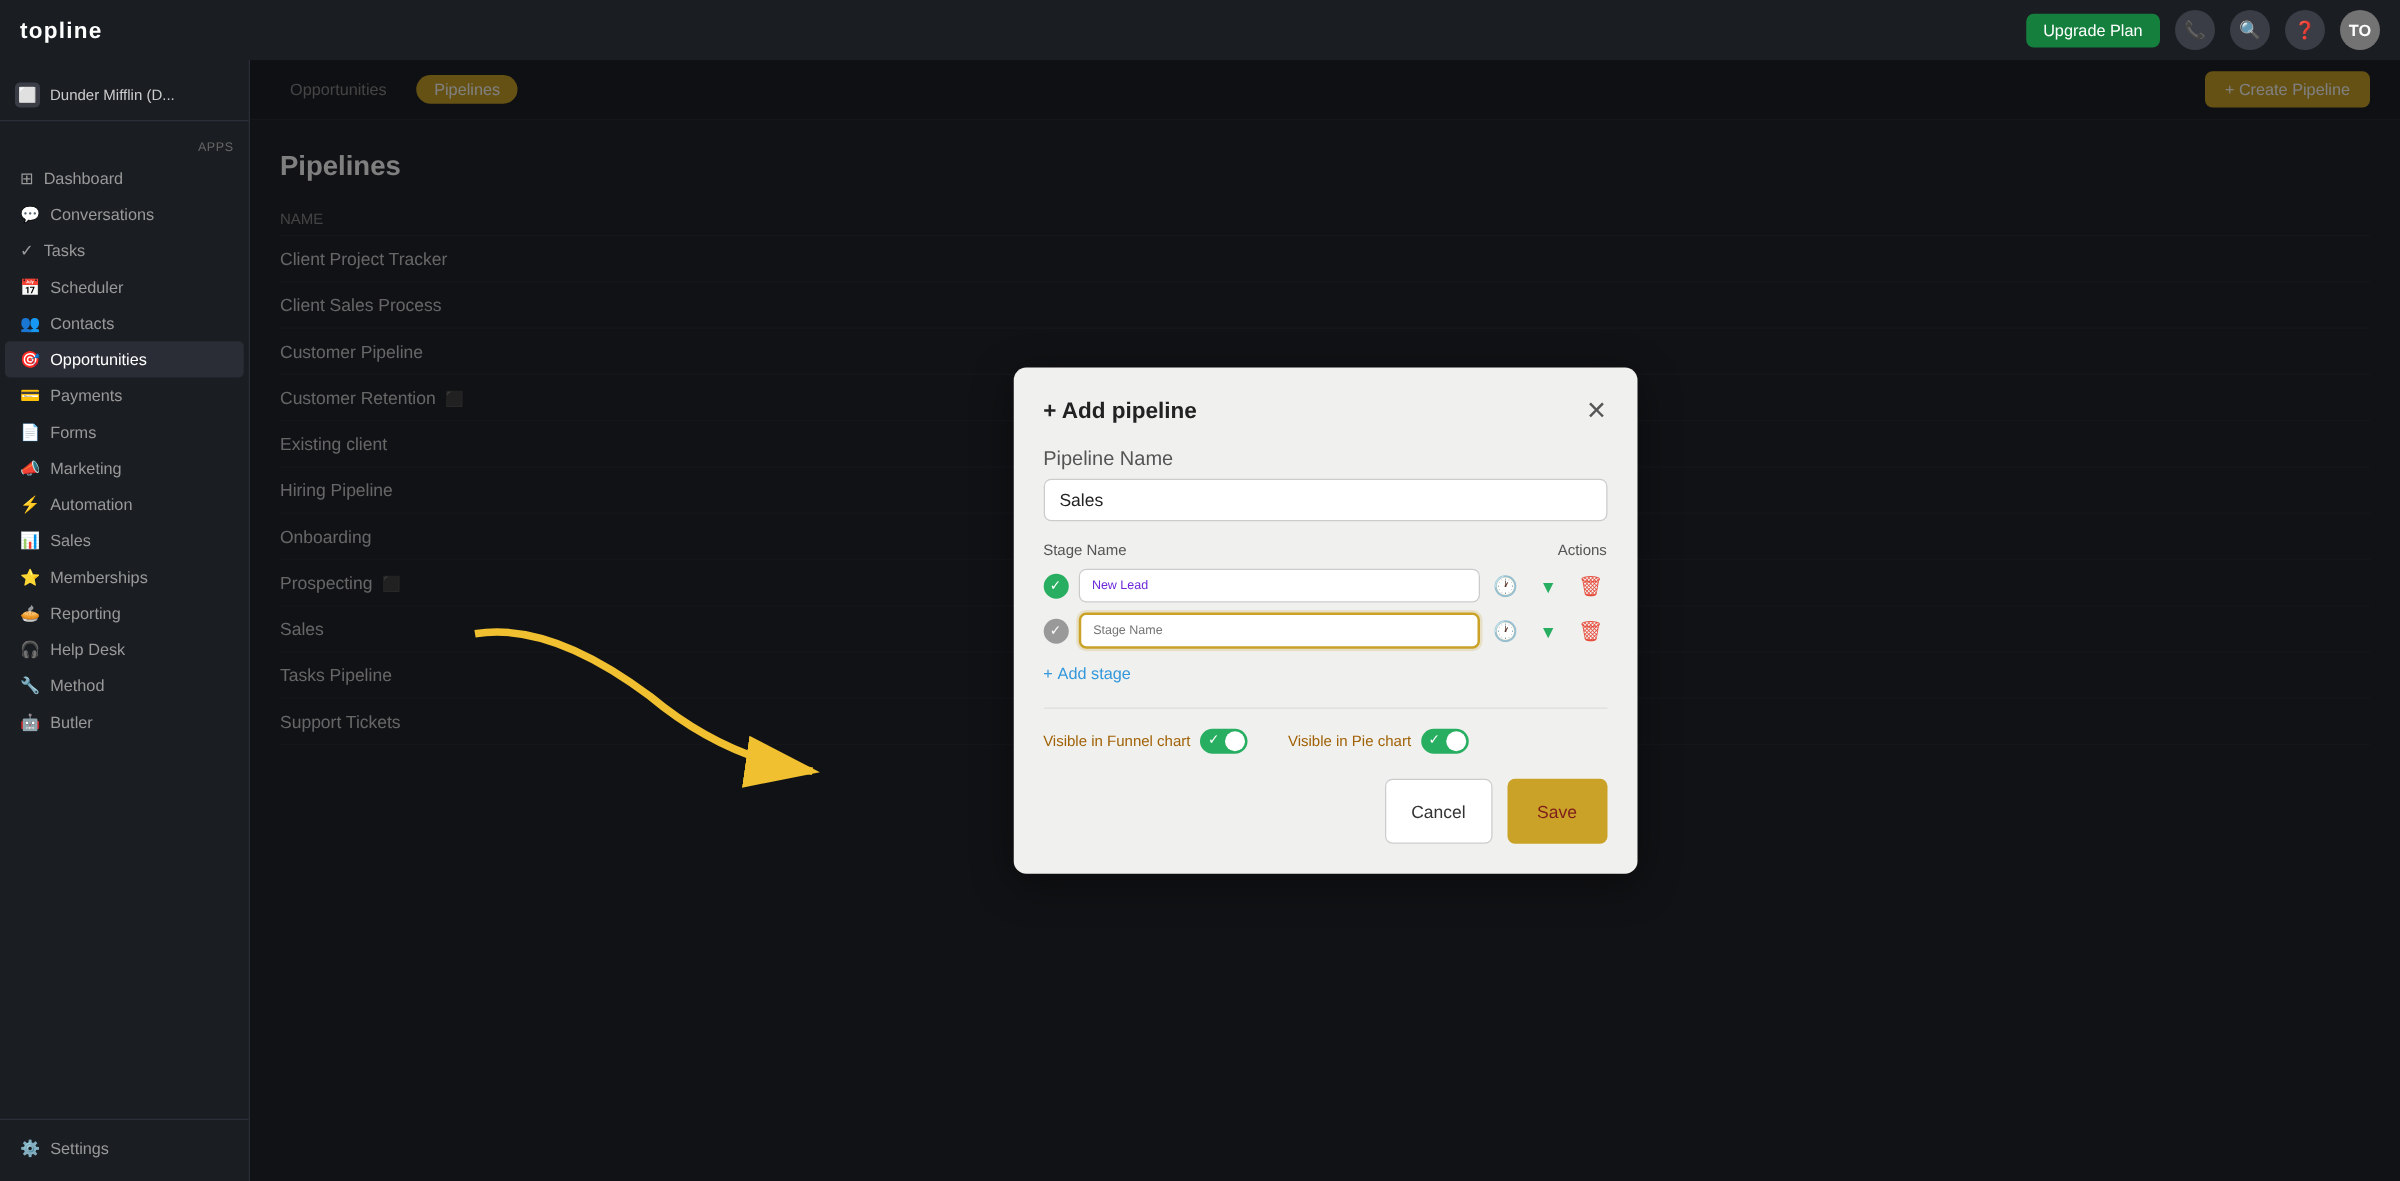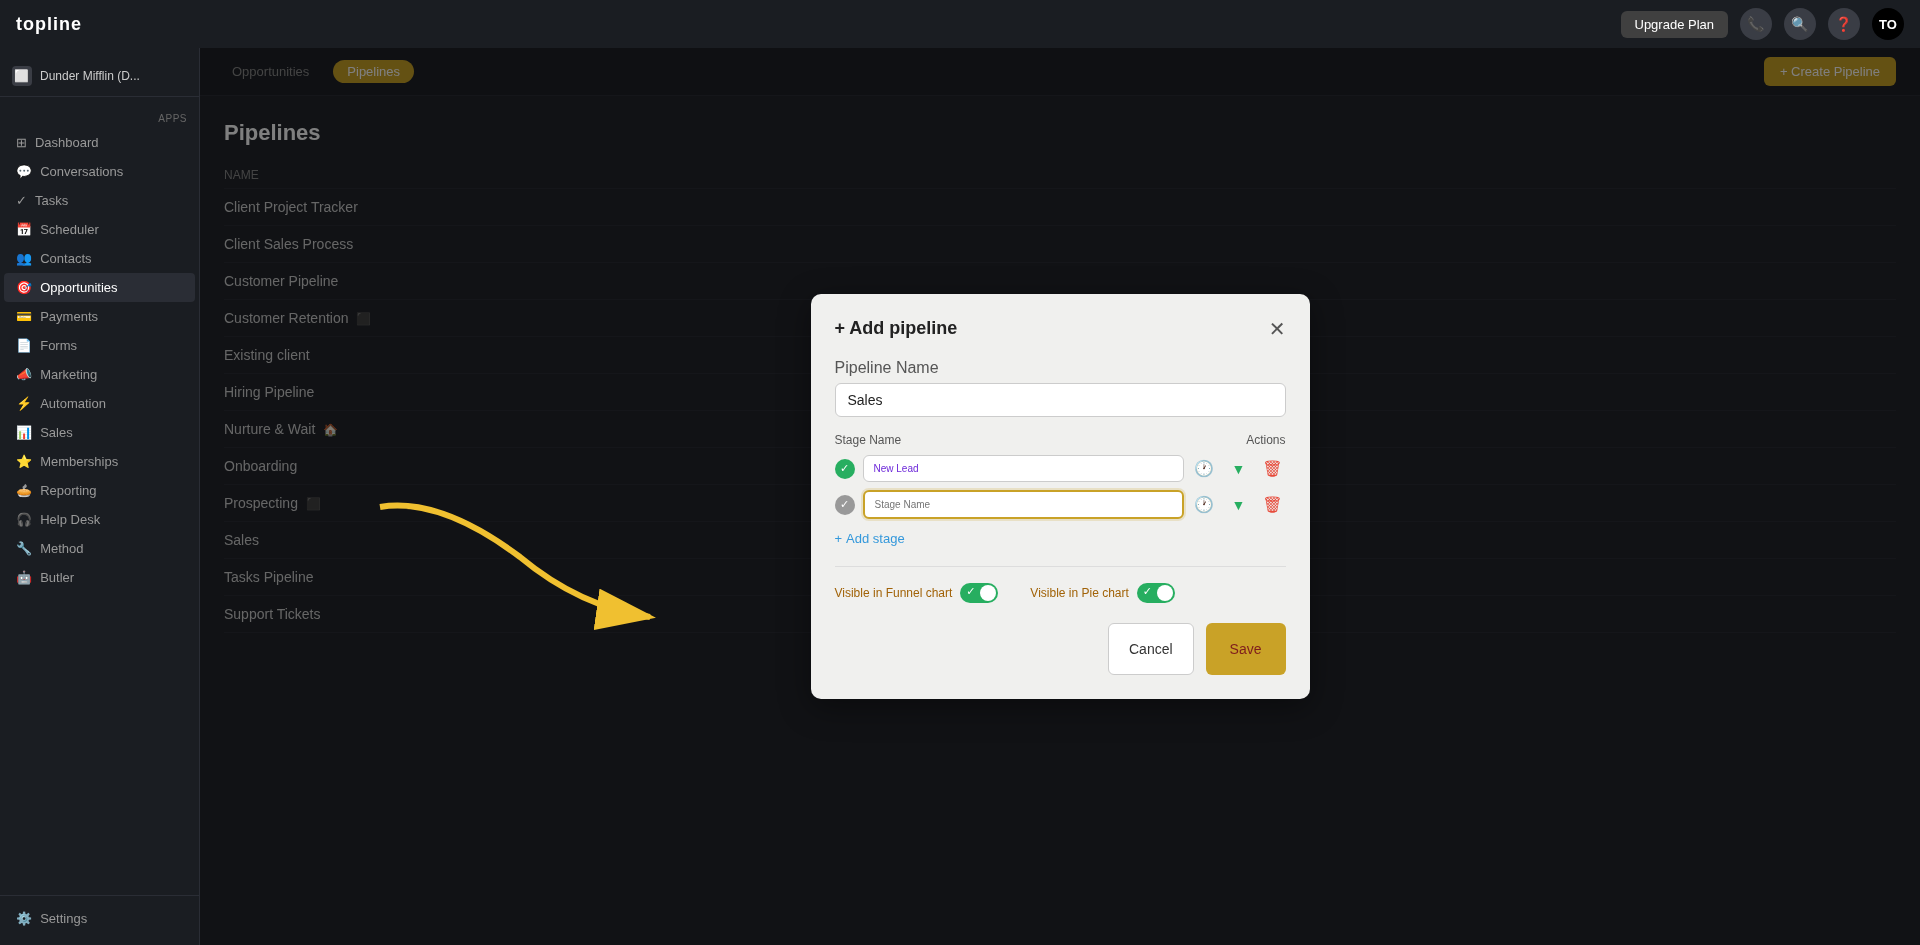--- a/index.html
+++ b/index.html
@@ -24,21 +24,21 @@
       z-index: 1;
     }
     .topnav-logo {
       color: #fff;
       font-size: 18px;
       font-weight: 700;
       letter-spacing: 1px;
     }
     .topnav-spacer { flex: 1; }
     .topnav-btn {
-      background: #404040;
+      background: #15803d;
       color: #fff;
       border: none;
       border-radius: 6px;
       padding: 6px 14px;
       font-size: 13px;
       cursor: pointer;
     }
     .topnav-icon {
       width: 32px;
       height: 32px;
@@ -47,21 +47,21 @@
       display: flex;
       align-items: center;
       justify-content: center;
       color: #aaa;
       font-size: 14px;
     }
     .topnav-avatar {
       width: 32px;
       height: 32px;
       border-radius: 50%;
-      background: #000000;
+      background: #737373;
       display: flex;
       align-items: center;
       justify-content: center;
       color: #fff;
       font-size: 13px;
       font-weight: 600;
       text-align: center;
     }
 
     
@@ -514,24 +514,20 @@
       </div>
       <div class="pipeline-row">
         <span>Customer Retention</span>
         <span class="row-icon">⬛</span>
       </div>
       <div class="pipeline-row">
         <span>Existing client</span>
       </div>
       <div class="pipeline-row">
         <span>Hiring Pipeline</span>
-      </div>
-      <div class="pipeline-row">
-        <span>Nurture &amp; Wait</span>
-        <span class="row-icon">🏠</span>
       </div>
       <div class="pipeline-row">
         <span>Onboarding</span>
       </div>
       <div class="pipeline-row">
         <span>Prospecting</span>
         <span class="row-icon">⬛</span>
       </div>
       <div class="pipeline-row">
         <span>Sales</span>

